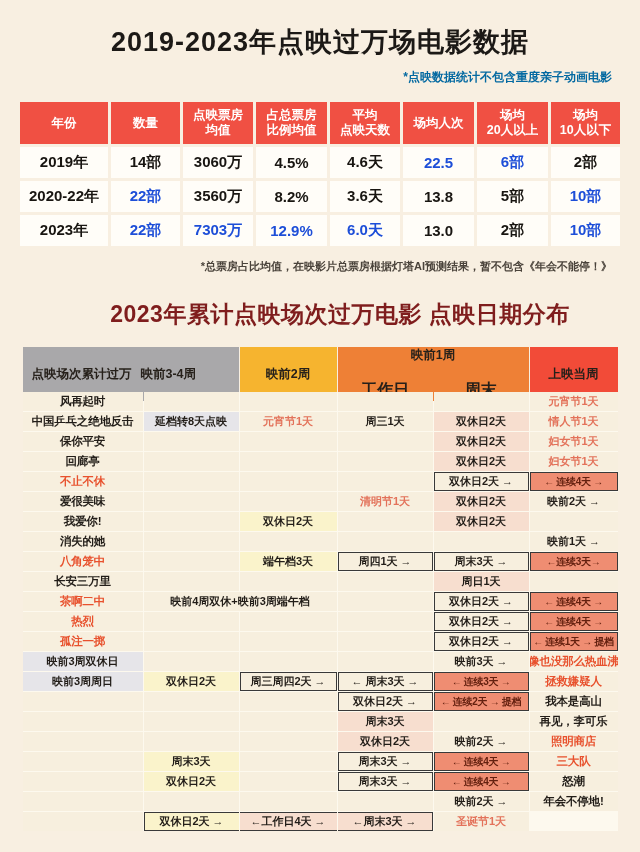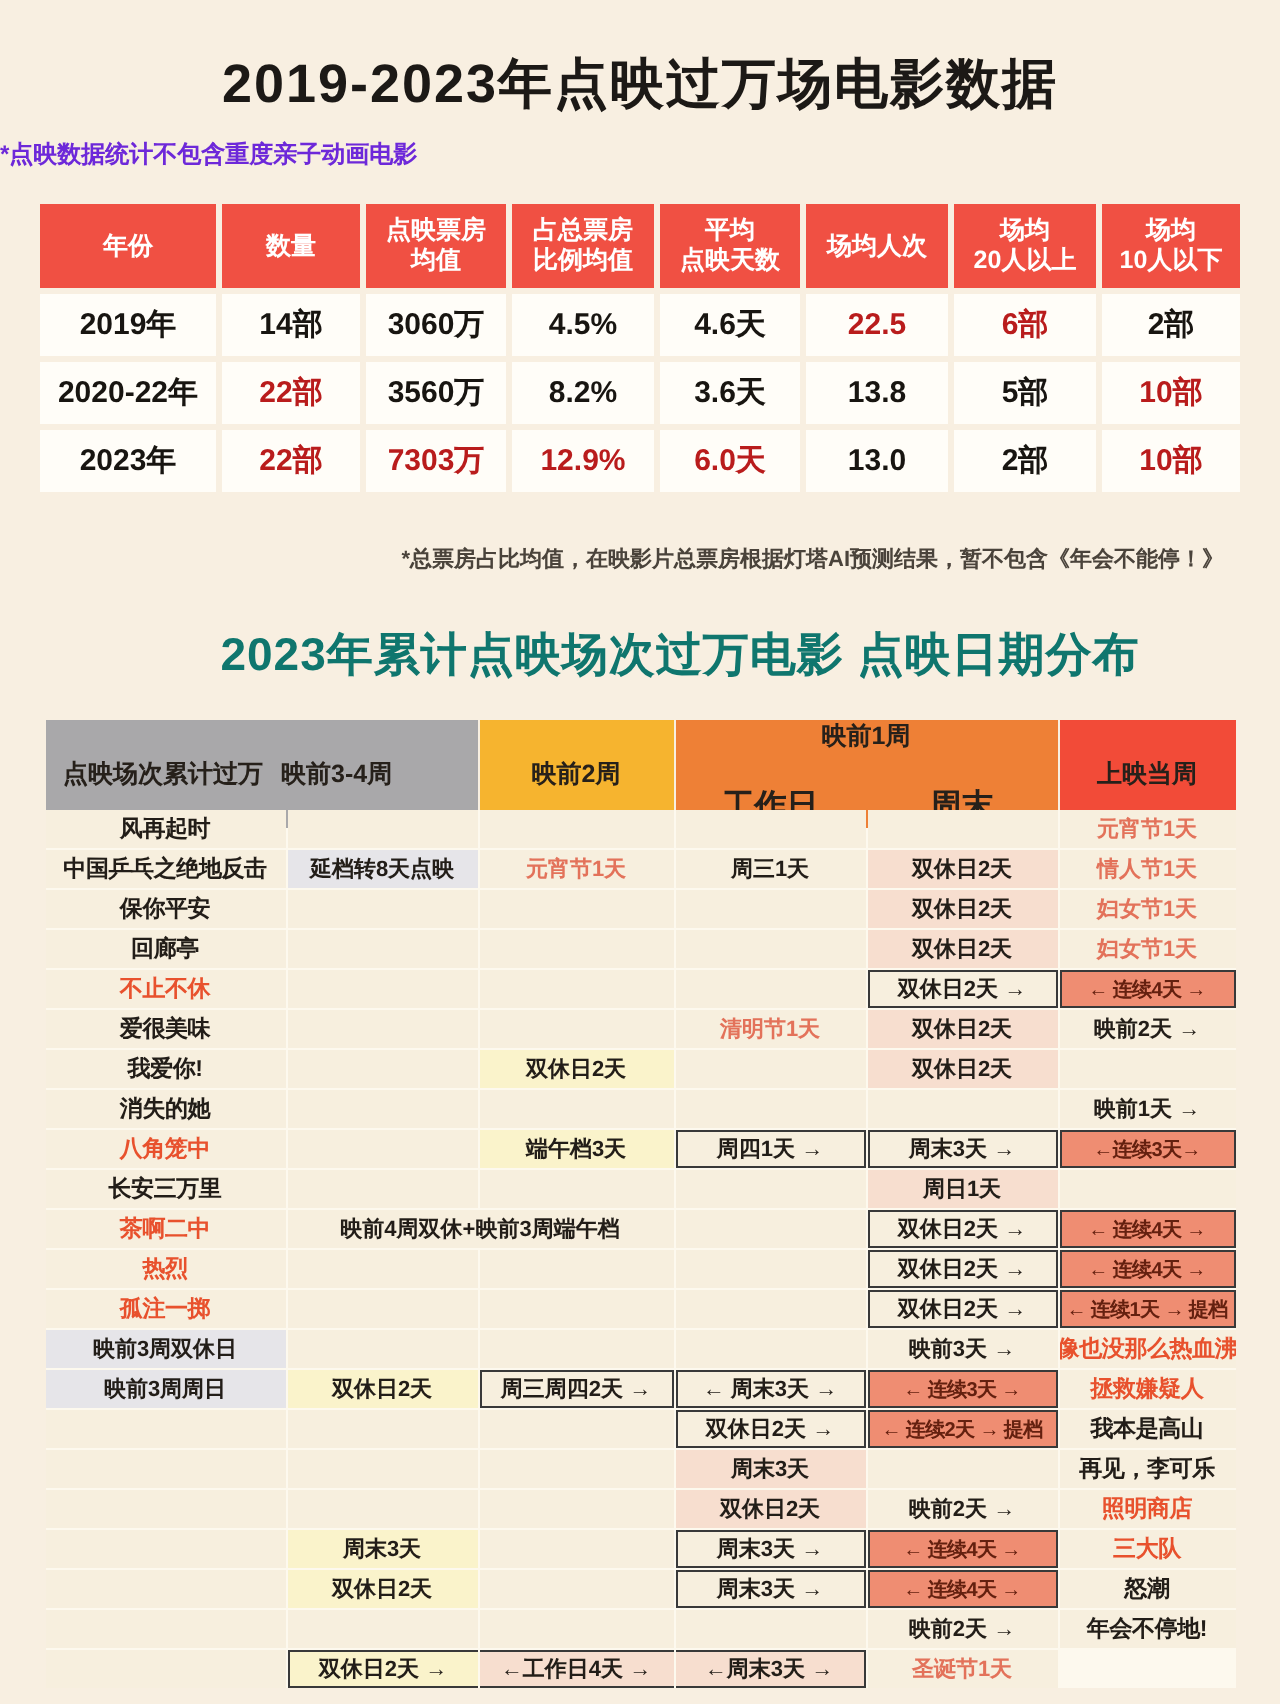--- a/index.html
+++ b/index.html
@@ -2,36 +2,36 @@
 <html><head>
 <meta charset="utf-8">
 <style>
   html,body { margin:0; padding:0; }
   body { width:640px; height:852px; background:#f8efe1; overflow:hidden;
          font-family:"Liberation Sans","DejaVu Sans",sans-serif; }
   .page { width:640px; height:708px; box-sizing:border-box; }
 
   .title1 { text-align:center; padding-top:24px; font-size:27px; font-weight:800;
             color:#1c1916; letter-spacing:1px; }
-  .subtitle1 { text-align:left; padding-right:28px; font-size:12px; font-weight:700;
-               color:#6d28d9; margin-top:9px; }
+  .subtitle1 { text-align:right; padding-right:28px; font-size:12px; font-weight:700;
+               color:#0369a1; margin-top:9px; }
 
   .t1 { width:600px; margin:16px auto 0; display:grid;
         grid-template-columns:88px 69px 70px 71px 70px 71px 71px 69px;
         column-gap:3px; row-gap:3px; }
   .h1cell { background:#f05043; color:#fff; font-weight:700; font-size:12.5px; height:42px;
             display:flex; align-items:center; justify-content:center; text-align:center;
             white-space:pre-line; line-height:1.2; }
   .d1cell { background:#fffdf8; color:#181511; font-weight:700; font-size:15px; height:31px;
             display:flex; align-items:center; justify-content:center; }
-  .d1cell.red { color:#b91c1c; }
+  .d1cell.red { color:#1d4ed8; }
 
   .footnote1 { text-align:right; padding-right:28px; font-size:11px; font-weight:700;
-               color:#4a433b; margin-top:26px; }
-  .title2 { text-align:center; font-size:23px; font-weight:800; color:#0f766e;
+               color:#4a433b; margin-top:13px; }
+  .title2 { text-align:center; font-size:23px; font-weight:800; color:#7f1d1d;
             margin-top:25px; letter-spacing:0.5px;padding-left:40px; }
 
   .t2 { width:595px; margin:17px auto 0; }
   .t2-header { display:grid; grid-template-columns:120px 95px 97px 95px 95px 88px;
                column-gap:1px; height:44px; }
   .h2 { display:flex; align-items:center; justify-content:center; font-weight:800;
         font-size:12.5px; color:#26201a; }
   .h2.gray { grid-column:1 / span 2; background:#a9a8aa; }
   .h2.gray .hw1 { width:118px; text-align:center; }
   .h2.gray .hw2 { flex:1; text-align:left; }

